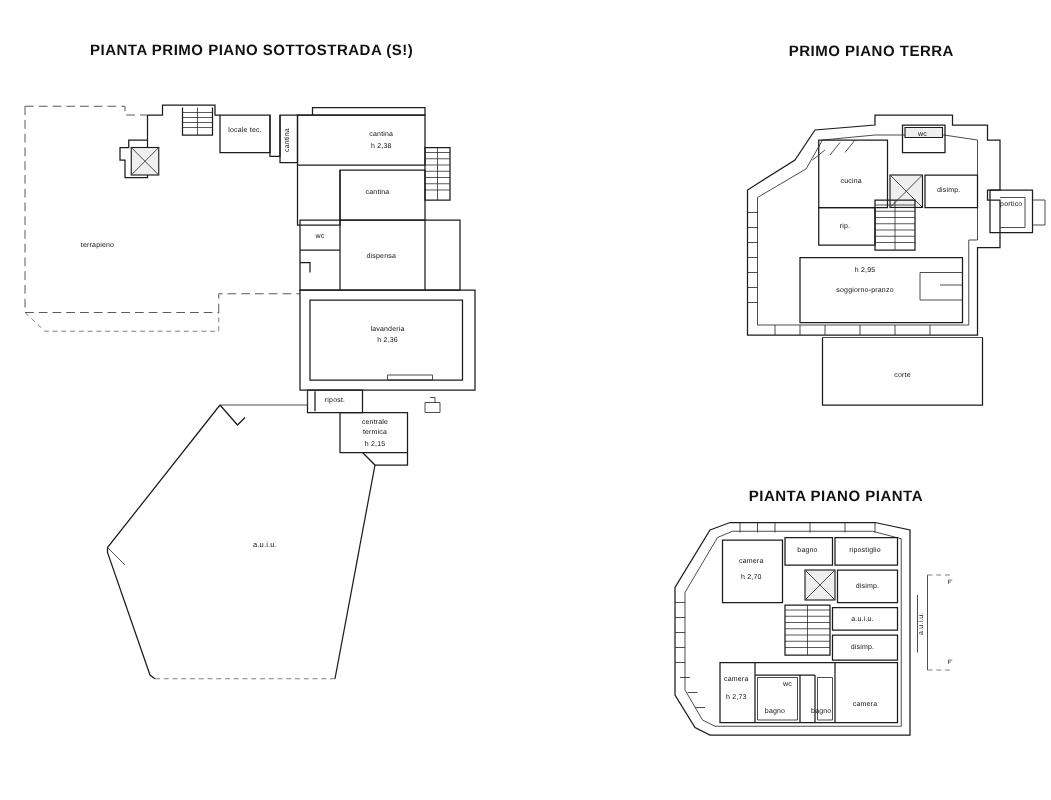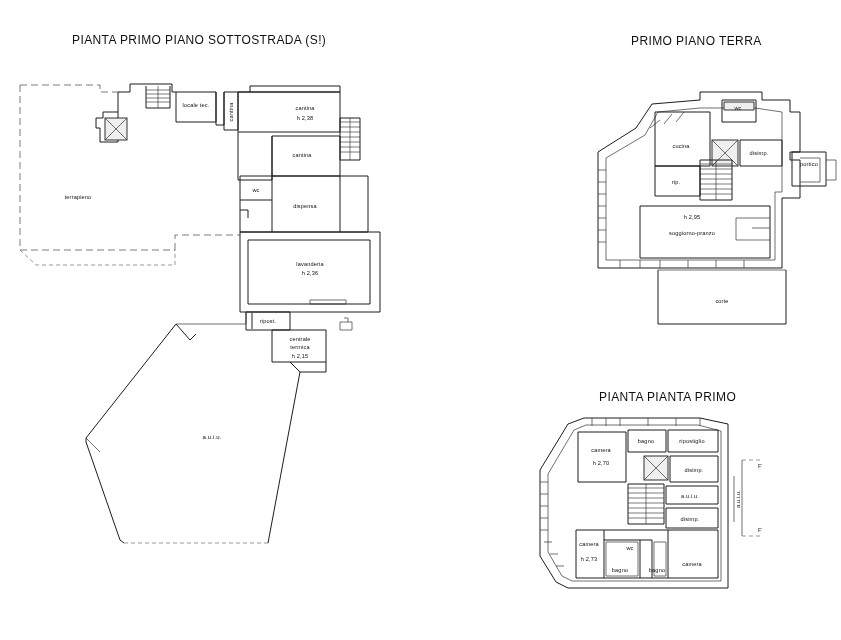--- a/index.html
+++ b/index.html
@@ -12,21 +12,21 @@
     height: 640px;
     position: relative;
     font-family: "Liberation Sans", sans-serif;
     color: #1a1a1a;
     overflow: hidden;
   }
   .plan-title {
     position: absolute;
     font-size: 12px;
     letter-spacing: 0.4px;
-    font-weight: 400;
+    font-weight: 700;
     color: #111;
     white-space: nowrap;
   }
   #title-basement { left: 72px; top: 33px; }
   #title-ground   { left: 631px; top: 34px; }
   #title-first    { left: 599px; top: 390px; }
 
   svg.floorplan {
     position: absolute;
     left: 0;
@@ -89,21 +89,21 @@
     color: #111;
     transform: translate(-50%, -50%);
     white-space: nowrap;
   }
 </style>
 </head>
 <body>
 
 <div class="plan-title" id="title-basement">PIANTA PRIMO PIANO SOTTOSTRADA (S!)</div>
 <div class="plan-title" id="title-ground">PRIMO PIANO TERRA</div>
-<div class="plan-title" id="title-first">PIANTA PIANTA PRIMO</div>
+<div class="plan-title" id="title-first">PIANTA PIANO PIANTA</div>
 
 <svg class="floorplan" viewBox="0 0 841 640">
 
   <g>
 
     <path class="dashed" d="M 20 85 L 100 85 L 100 92 L 118 92"></path>
     <path class="dashed" d="M 20 85 L 20 250 L 175 250"></path>
     <path class="dashed" d="M 175 250 L 175 235 L 240 235"></path>
     <path class="dashed-fine" d="M 20 250 L 36 265 L 175 265 L 175 250"></path>
 

